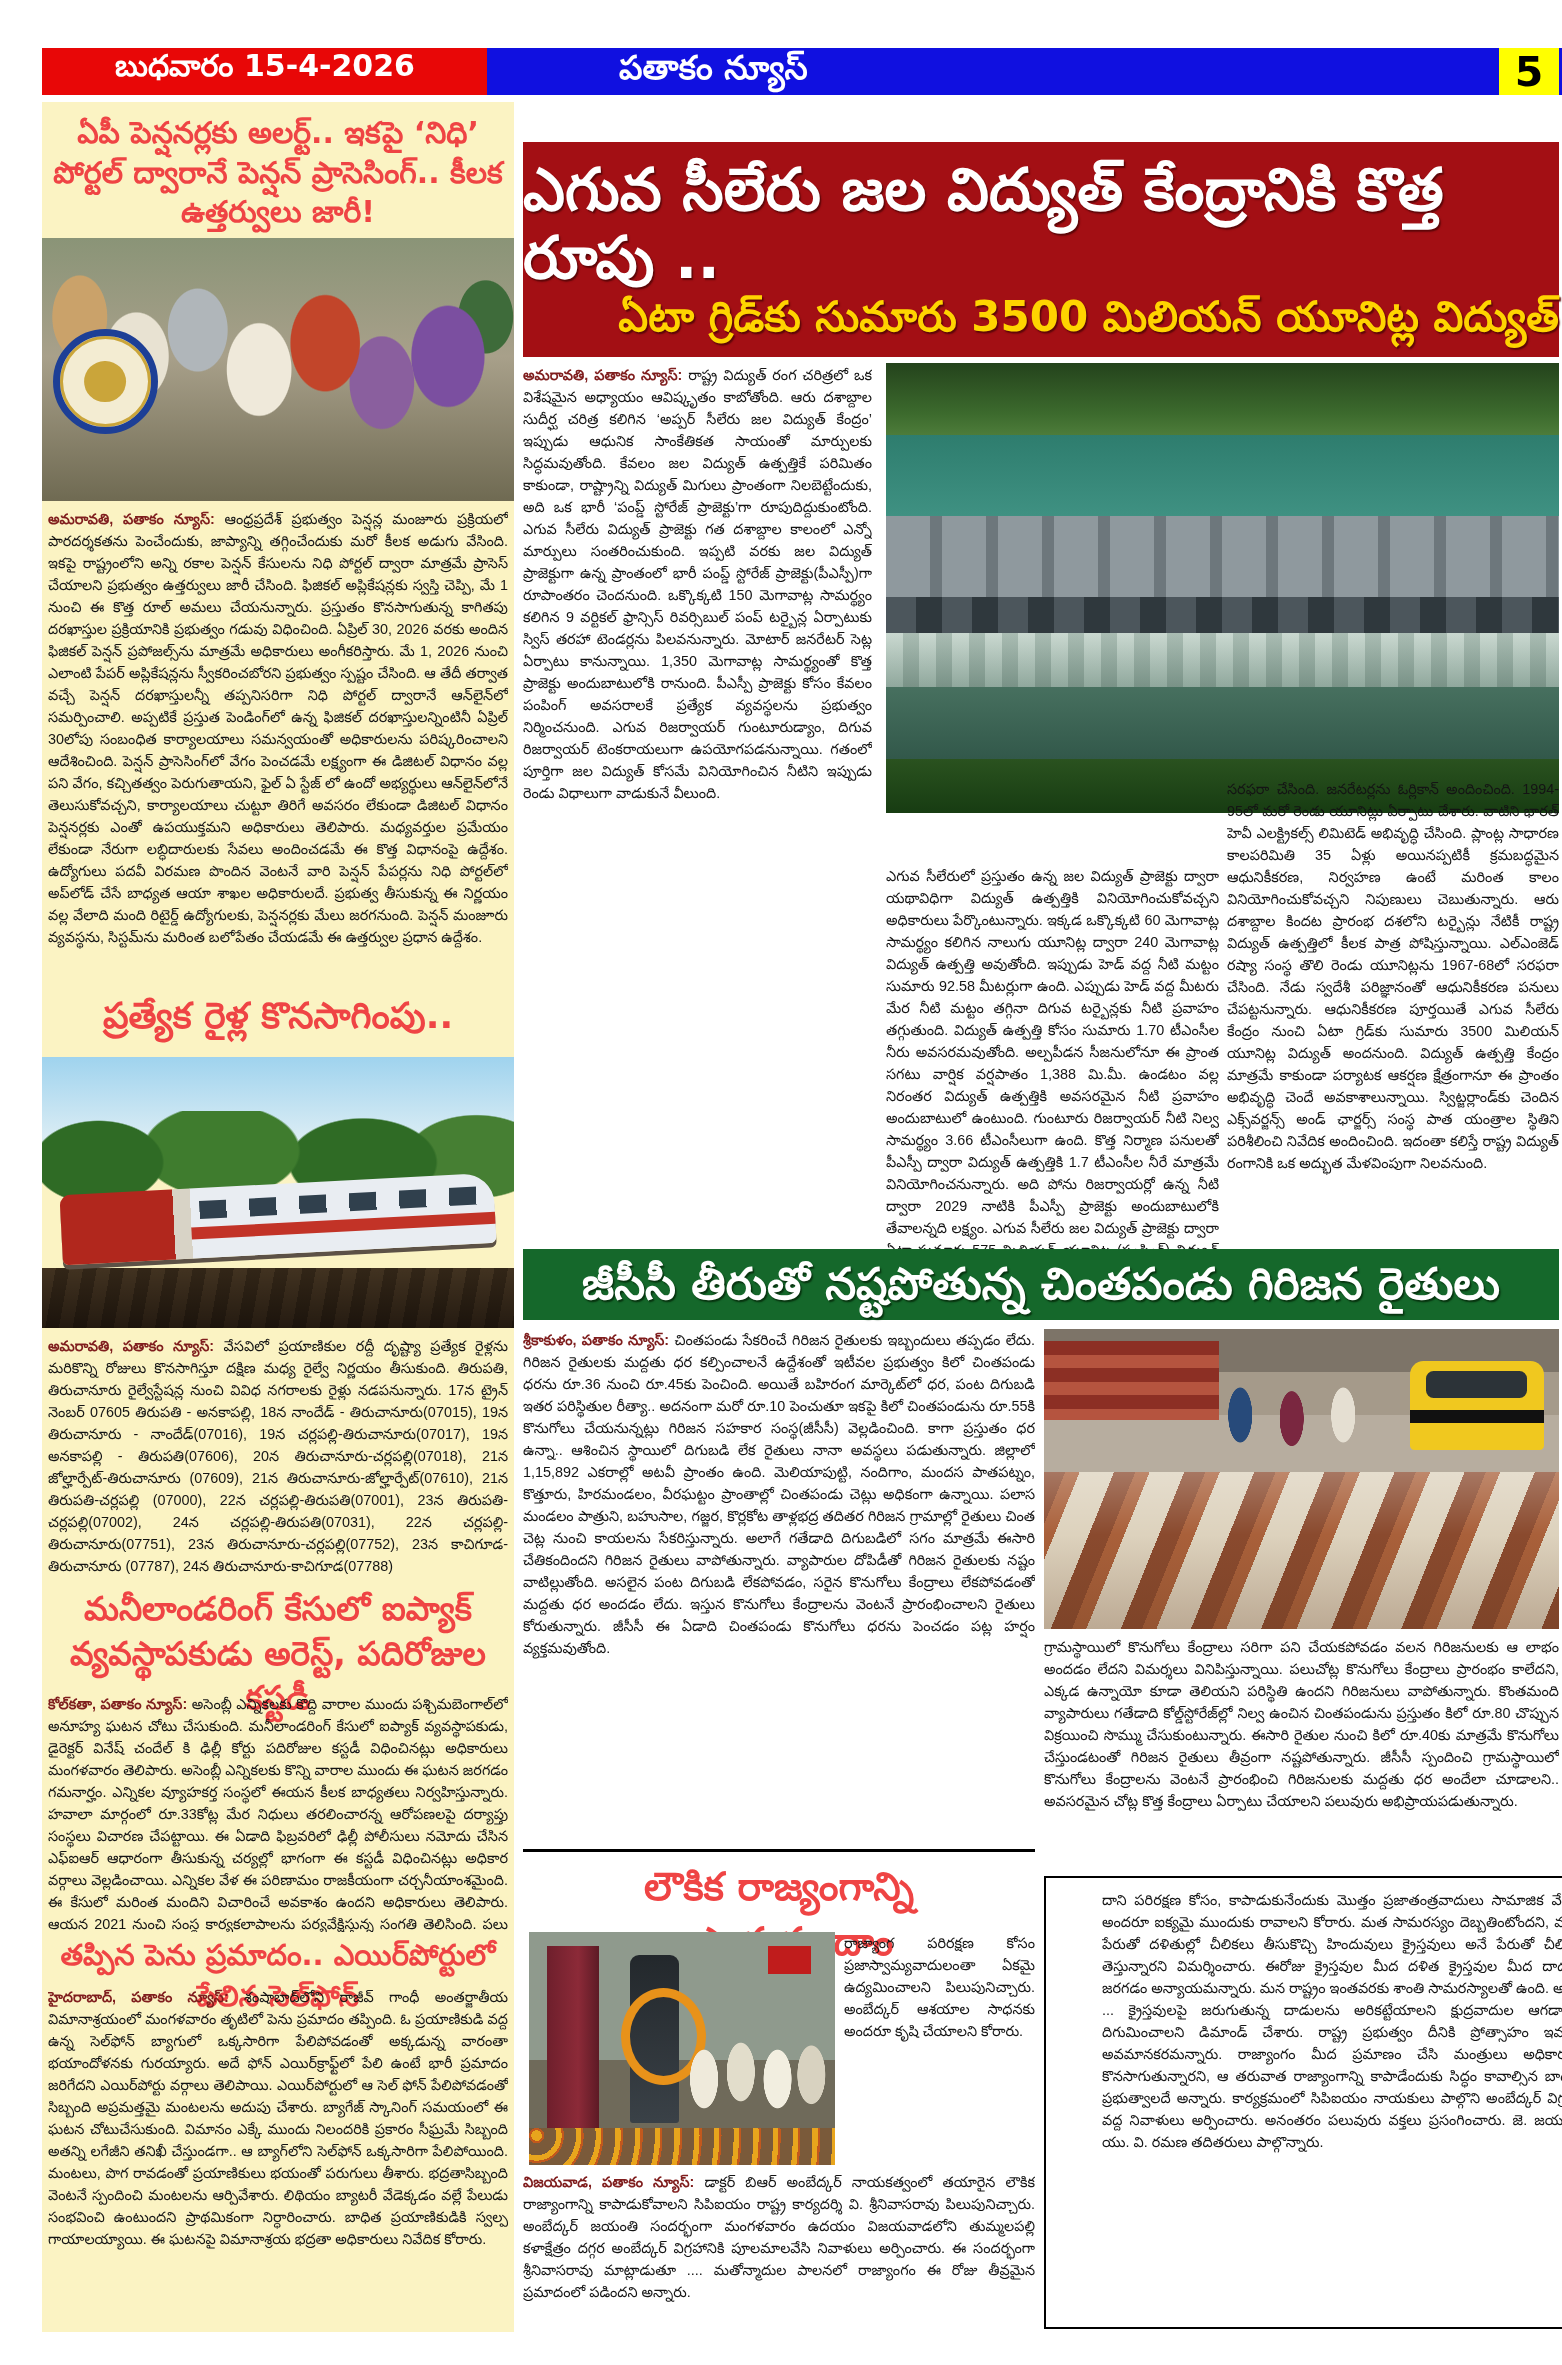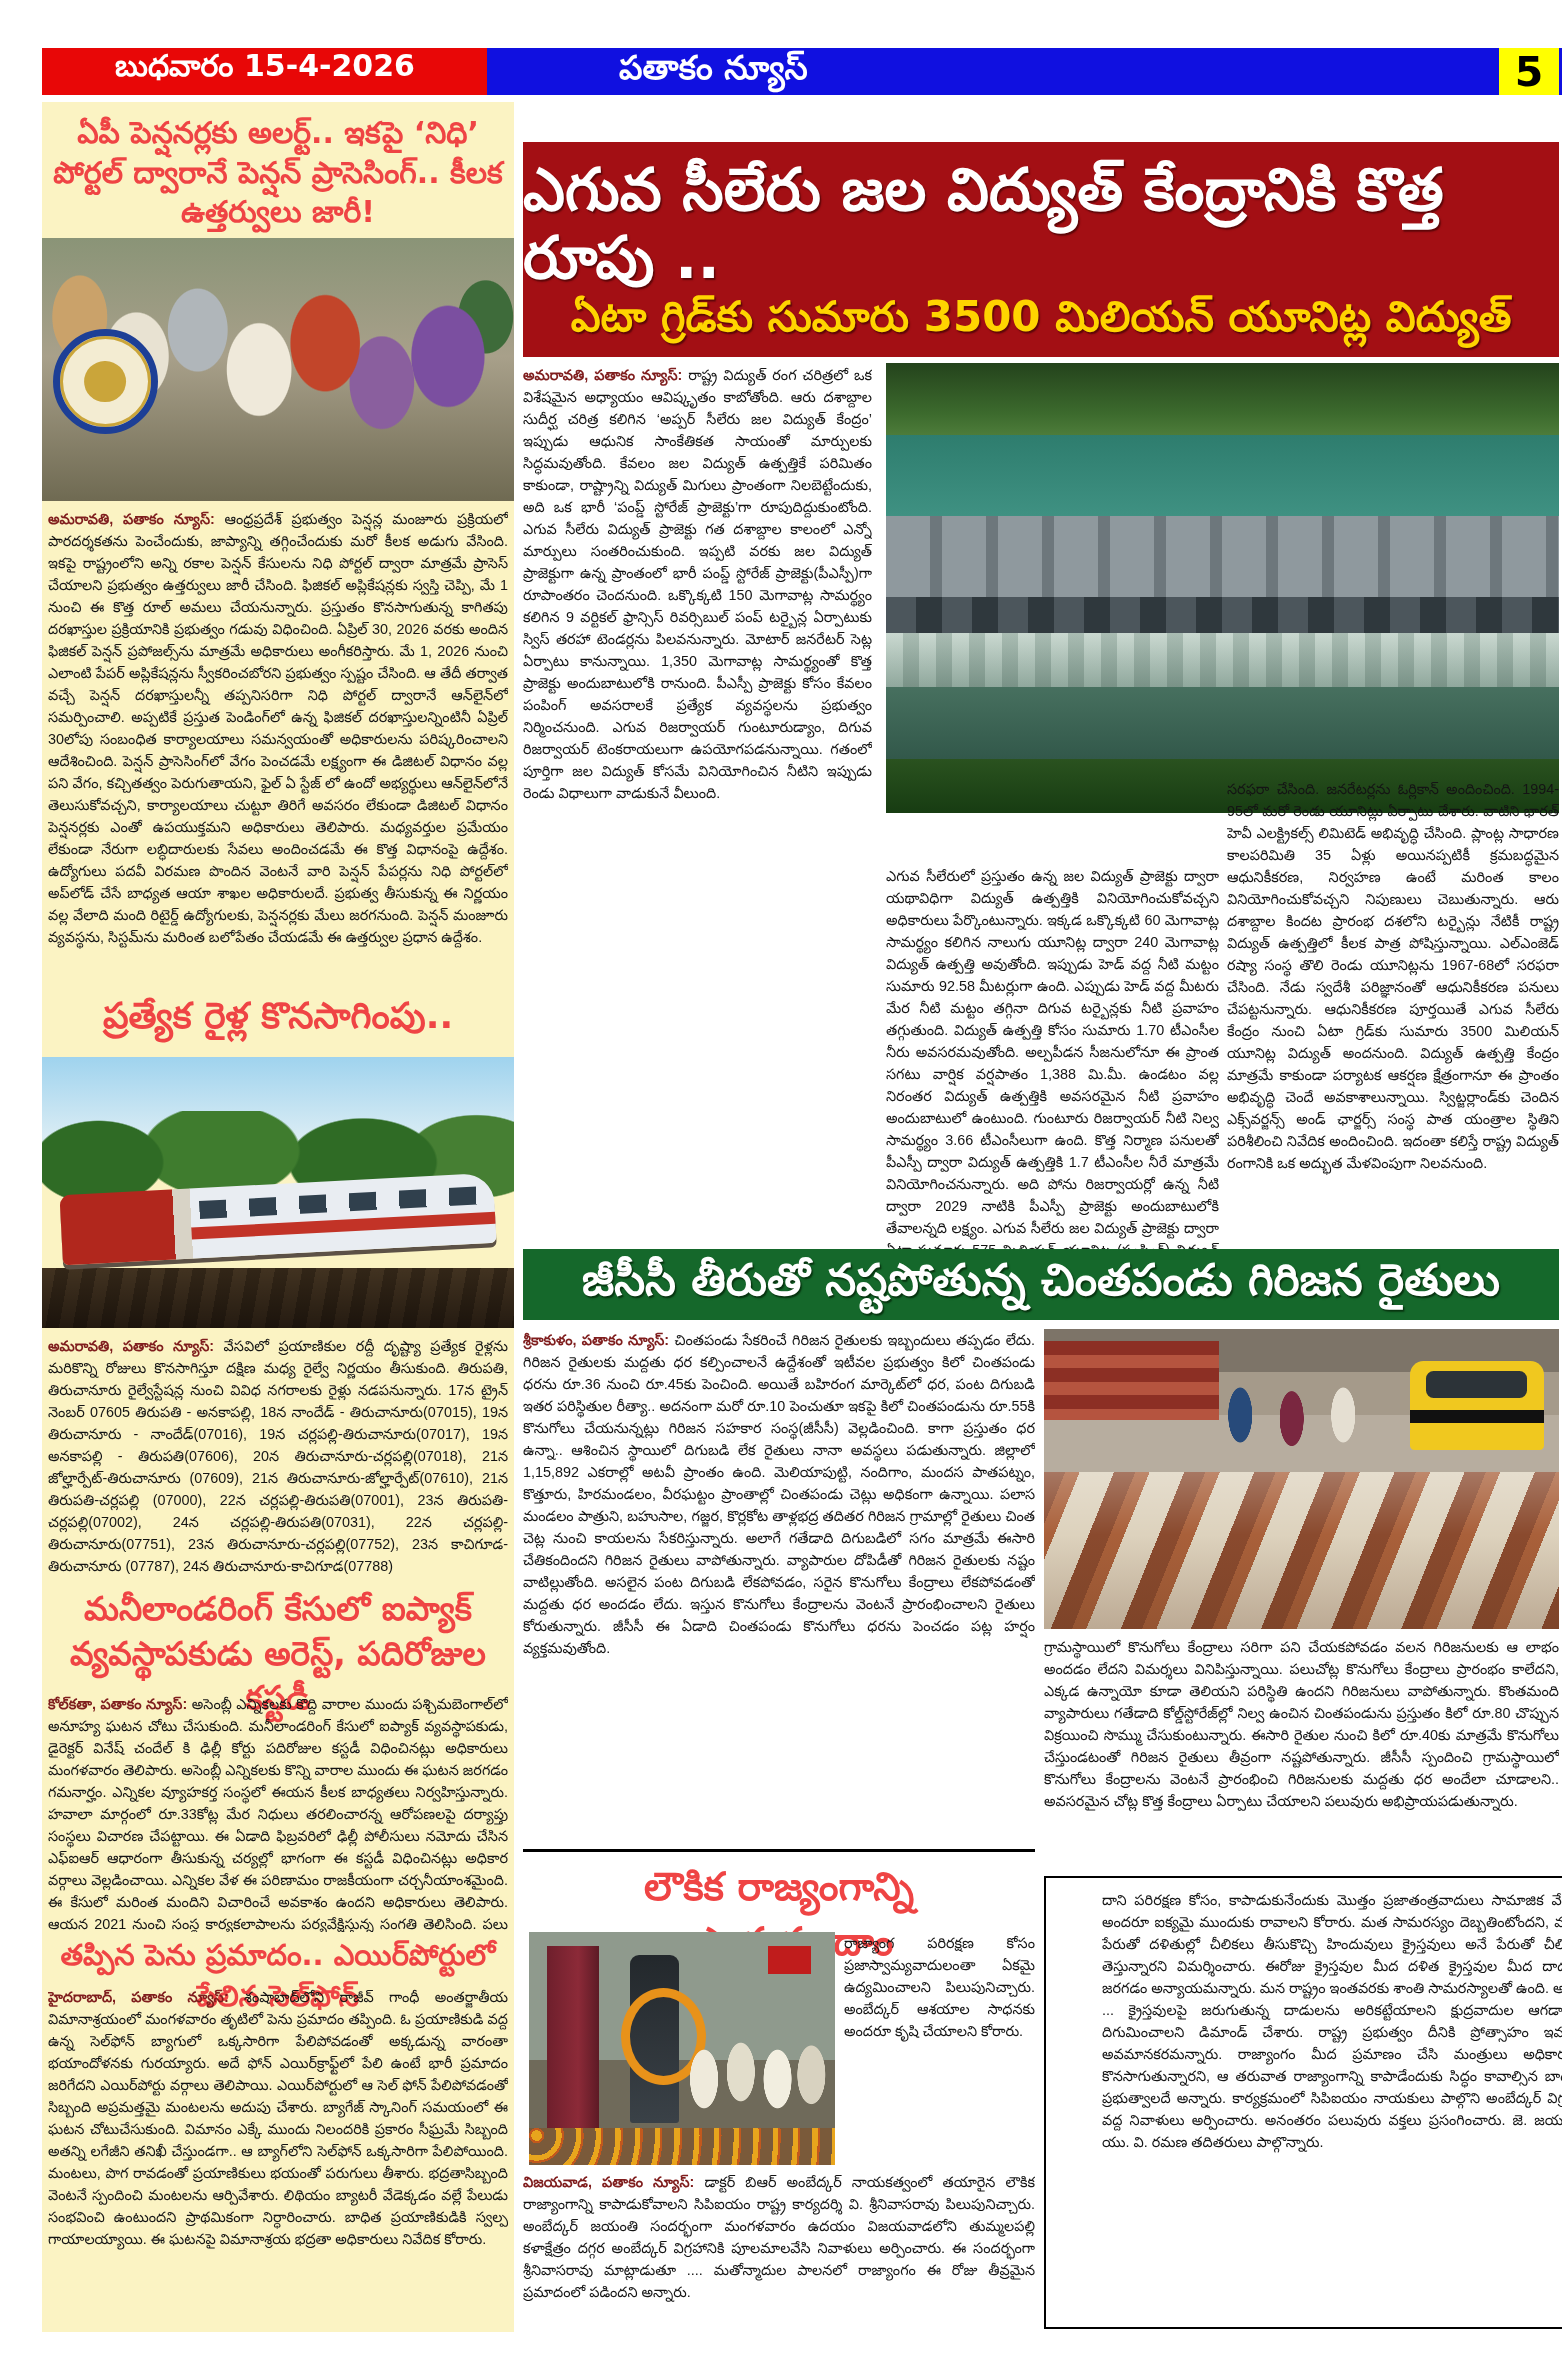--- a/index.html
+++ b/index.html
@@ -17,21 +17,21 @@
   .body-text{font-size:14.4px;line-height:22px;text-align:justify;color:#141414;overflow:hidden;}
   .body-text .byline{font-weight:bold;color:#7f1d1d;}
   .h-black{color:#ef4444;font-weight:bold;text-align:center;font-family:"DejaVu Sans",sans-serif;}
   .cream{background:#fbf3c3;}
   
   .banner-red{background:#a30f14;display:flex;flex-direction:column;align-items:center;justify-content:center;}
   .banner-red .l1{color:#ffffff;font-weight:bold;font-size:59px;line-height:1.15;
                   font-family:"DejaVu Sans",sans-serif;text-shadow:1.5px 1.5px 1.5px #5c0608;}
   .banner-red .l2{color:#ffd400;font-weight:bold;font-size:42px;line-height:1.2;
                   font-family:"DejaVu Sans",sans-serif;text-shadow:1.5px 1.5px 1.5px #5c0608;}
-  .banner-green{background:#15682b;display:flex;align-items:center;justify-content:center;
+  .banner-green{background:#15682b;display:flex;align-items:flex-end;justify-content:center;
                 color:#fff;font-weight:bold;font-size:44px;font-family:"DejaVu Sans",sans-serif;
                 text-shadow:1.5px 1.5px 1.5px #07330f;}
   .rule{background:#000;height:3px;}
   .boxed{border:2.3px solid #000;background:#fff;}
   
   .photo{overflow:hidden;position:absolute;}
   .ph-layer{position:absolute;left:0;right:0;}
   
   .crowd-bg{top:0;bottom:0;
     background:
@@ -161,21 +161,21 @@
   <div class="abs body-text" style="left:48px;top:1693px;width:460px;height:239px;">
     <span class="byline">కోల్‌కతా, పతాకం న్యూస్: </span><span>అసెంబ్లీ ఎన్నికలకు కొద్ది వారాల ముందు పశ్చిమబెంగాల్‌లో అనూహ్య ఘటన చోటు చేసుకుంది. మనీలాండరింగ్ కేసులో ఐప్యాక్ వ్యవస్థాపకుడు, డైరెక్టర్ వినేష్ చందేల్ కి ఢిల్లీ కోర్టు పదిరోజుల కస్టడీ విధించినట్లు అధికారులు మంగళవారం తెలిపారు. అసెంబ్లీ ఎన్నికలకు కొన్ని వారాల ముందు ఈ ఘటన జరగడం గమనార్హం. ఎన్నికల వ్యూహకర్త సంస్థలో ఈయన కీలక బాధ్యతలు నిర్వహిస్తున్నారు. హవాలా మార్గంలో రూ.33కోట్ల మేర నిధులు తరలించారన్న ఆరోపణలపై దర్యాప్తు సంస్థలు విచారణ చేపట్టాయి. ఈ ఏడాది ఫిబ్రవరిలో ఢిల్లీ పోలీసులు నమోదు చేసిన ఎఫ్ఐఆర్ ఆధారంగా తీసుకున్న చర్యల్లో భాగంగా ఈ కస్టడీ విధించినట్లు అధికార వర్గాలు వెల్లడించాయి. ఎన్నికల వేళ ఈ పరిణామం రాజకీయంగా చర్చనీయాంశమైంది. ఈ కేసులో మరింత మందిని విచారించే అవకాశం ఉందని అధికారులు తెలిపారు. ఆయన 2021 నుంచి సంస్థ కార్యకలాపాలను పర్యవేక్షిస్తున్న సంగతి తెలిసింది. పలు రాజకీయ పార్టీల నేతలు కూడా ఖాతాదారులుగా ఉన్నారు.</span>
   </div>
 
   <div class="abs h-black" style="left:48px;top:1938px;width:460px;height:42px;font-size:29px;">తప్పిన పెను ప్రమాదం.. ఎయిర్‌పోర్టులో పేలిన సెల్‌ఫోన్</div>
 
   <div class="abs body-text" style="left:48px;top:1986px;width:460px;height:342px;">
     <span class="byline">హైదరాబాద్, పతాకం న్యూస్: </span><span>శంషాబాద్‌లోని రాజీవ్ గాంధీ అంతర్జాతీయ విమానాశ్రయంలో మంగళవారం తృటిలో పెను ప్రమాదం తప్పింది. ఓ ప్రయాణికుడి వద్ద ఉన్న సెల్‌ఫోన్ బ్యాగులో ఒక్కసారిగా పేలిపోవడంతో అక్కడున్న వారంతా భయాందోళనకు గురయ్యారు. అదే ఫోన్ ఎయిర్‌క్రాఫ్ట్‌లో పేలి ఉంటే భారీ ప్రమాదం జరిగేదని ఎయిర్‌పోర్టు వర్గాలు తెలిపాయి. ఎయిర్‌పోర్టులో ఆ సెల్ ఫోన్ పేలిపోవడంతో సిబ్బంది అప్రమత్తమై మంటలను అదుపు చేశారు. బ్యాగేజ్ స్కానింగ్ సమయంలో ఈ ఘటన చోటుచేసుకుంది. విమానం ఎక్కే ముందు నిలందరికి ప్రకారం సీఘ్రమే సిబ్బంది అతన్ని లగేజీని తనిఖీ చేస్తుండగా.. ఆ బ్యాగ్‌లోని సెల్‌ఫోన్ ఒక్కసారిగా పేలిపోయింది. మంటలు, పొగ రావడంతో ప్రయాణికులు భయంతో పరుగులు తీశారు. భద్రతాసిబ్బంది వెంటనే స్పందించి మంటలను ఆర్పివేశారు. లిథియం బ్యాటరీ వేడెక్కడం వల్లే పేలుడు సంభవించి ఉంటుందని ప్రాథమికంగా నిర్ధారించారు. బాధిత ప్రయాణికుడికి స్వల్ప గాయాలయ్యాయి. ఈ ఘటనపై విమానాశ్రయ భద్రతా అధికారులు నివేదిక కోరారు.</span>
   </div>
 
-  <div class="abs banner-red" style="left:523px;top:142px;width:1036px;height:215px;">
+  <div class="abs banner-red" style="left:523px;top:142px;width:1036px;height:215px;align-items:flex-end;">
     <div class="l1">ఎగువ సీలేరు జల విద్యుత్ కేంద్రానికి కొత్త రూపు ..</div>
     <div class="l2">ఏటా గ్రిడ్‌కు సుమారు 3500 మిలియన్ యూనిట్ల విద్యుత్</div>
   </div>
 
   <div class="photo" style="left:886px;top:363px;width:673px;height:450px;">
     <div class="ph-layer dam-forest"></div>
     <div class="ph-layer dam-lake"></div>
     <div class="ph-layer dam-wall"></div>
     <div class="ph-layer dam-gates"></div>
     <div class="ph-layer dam-foam"></div>

